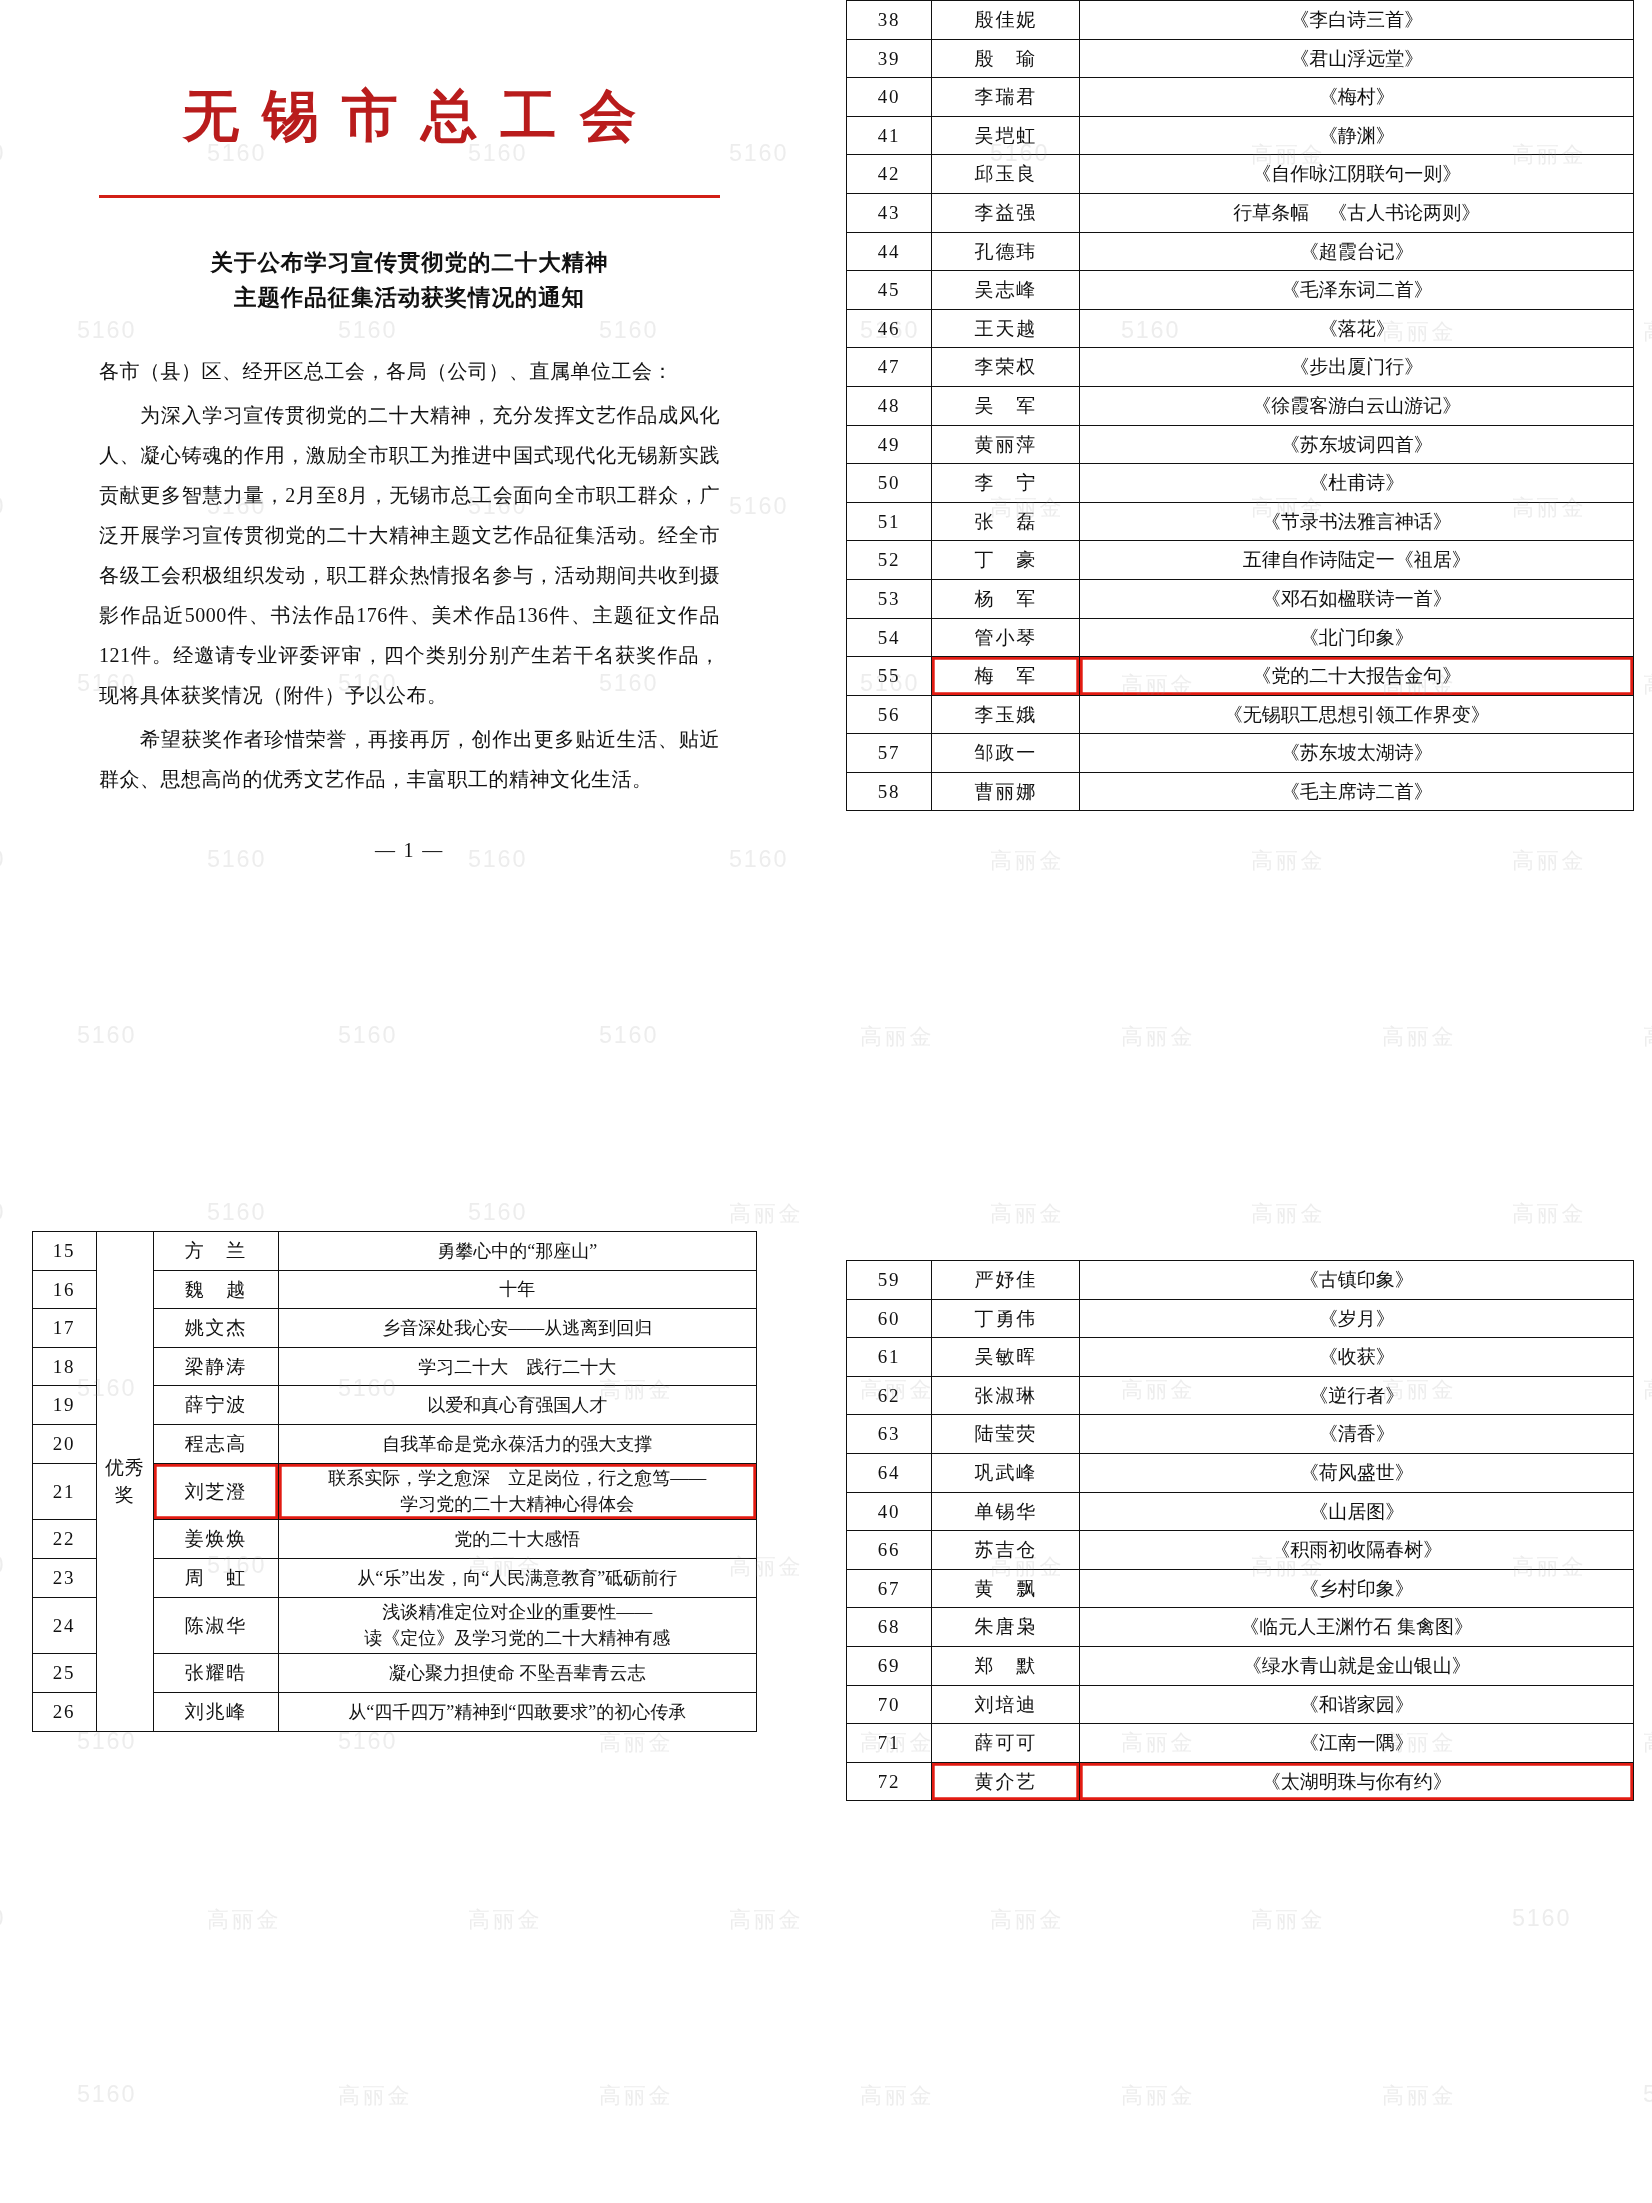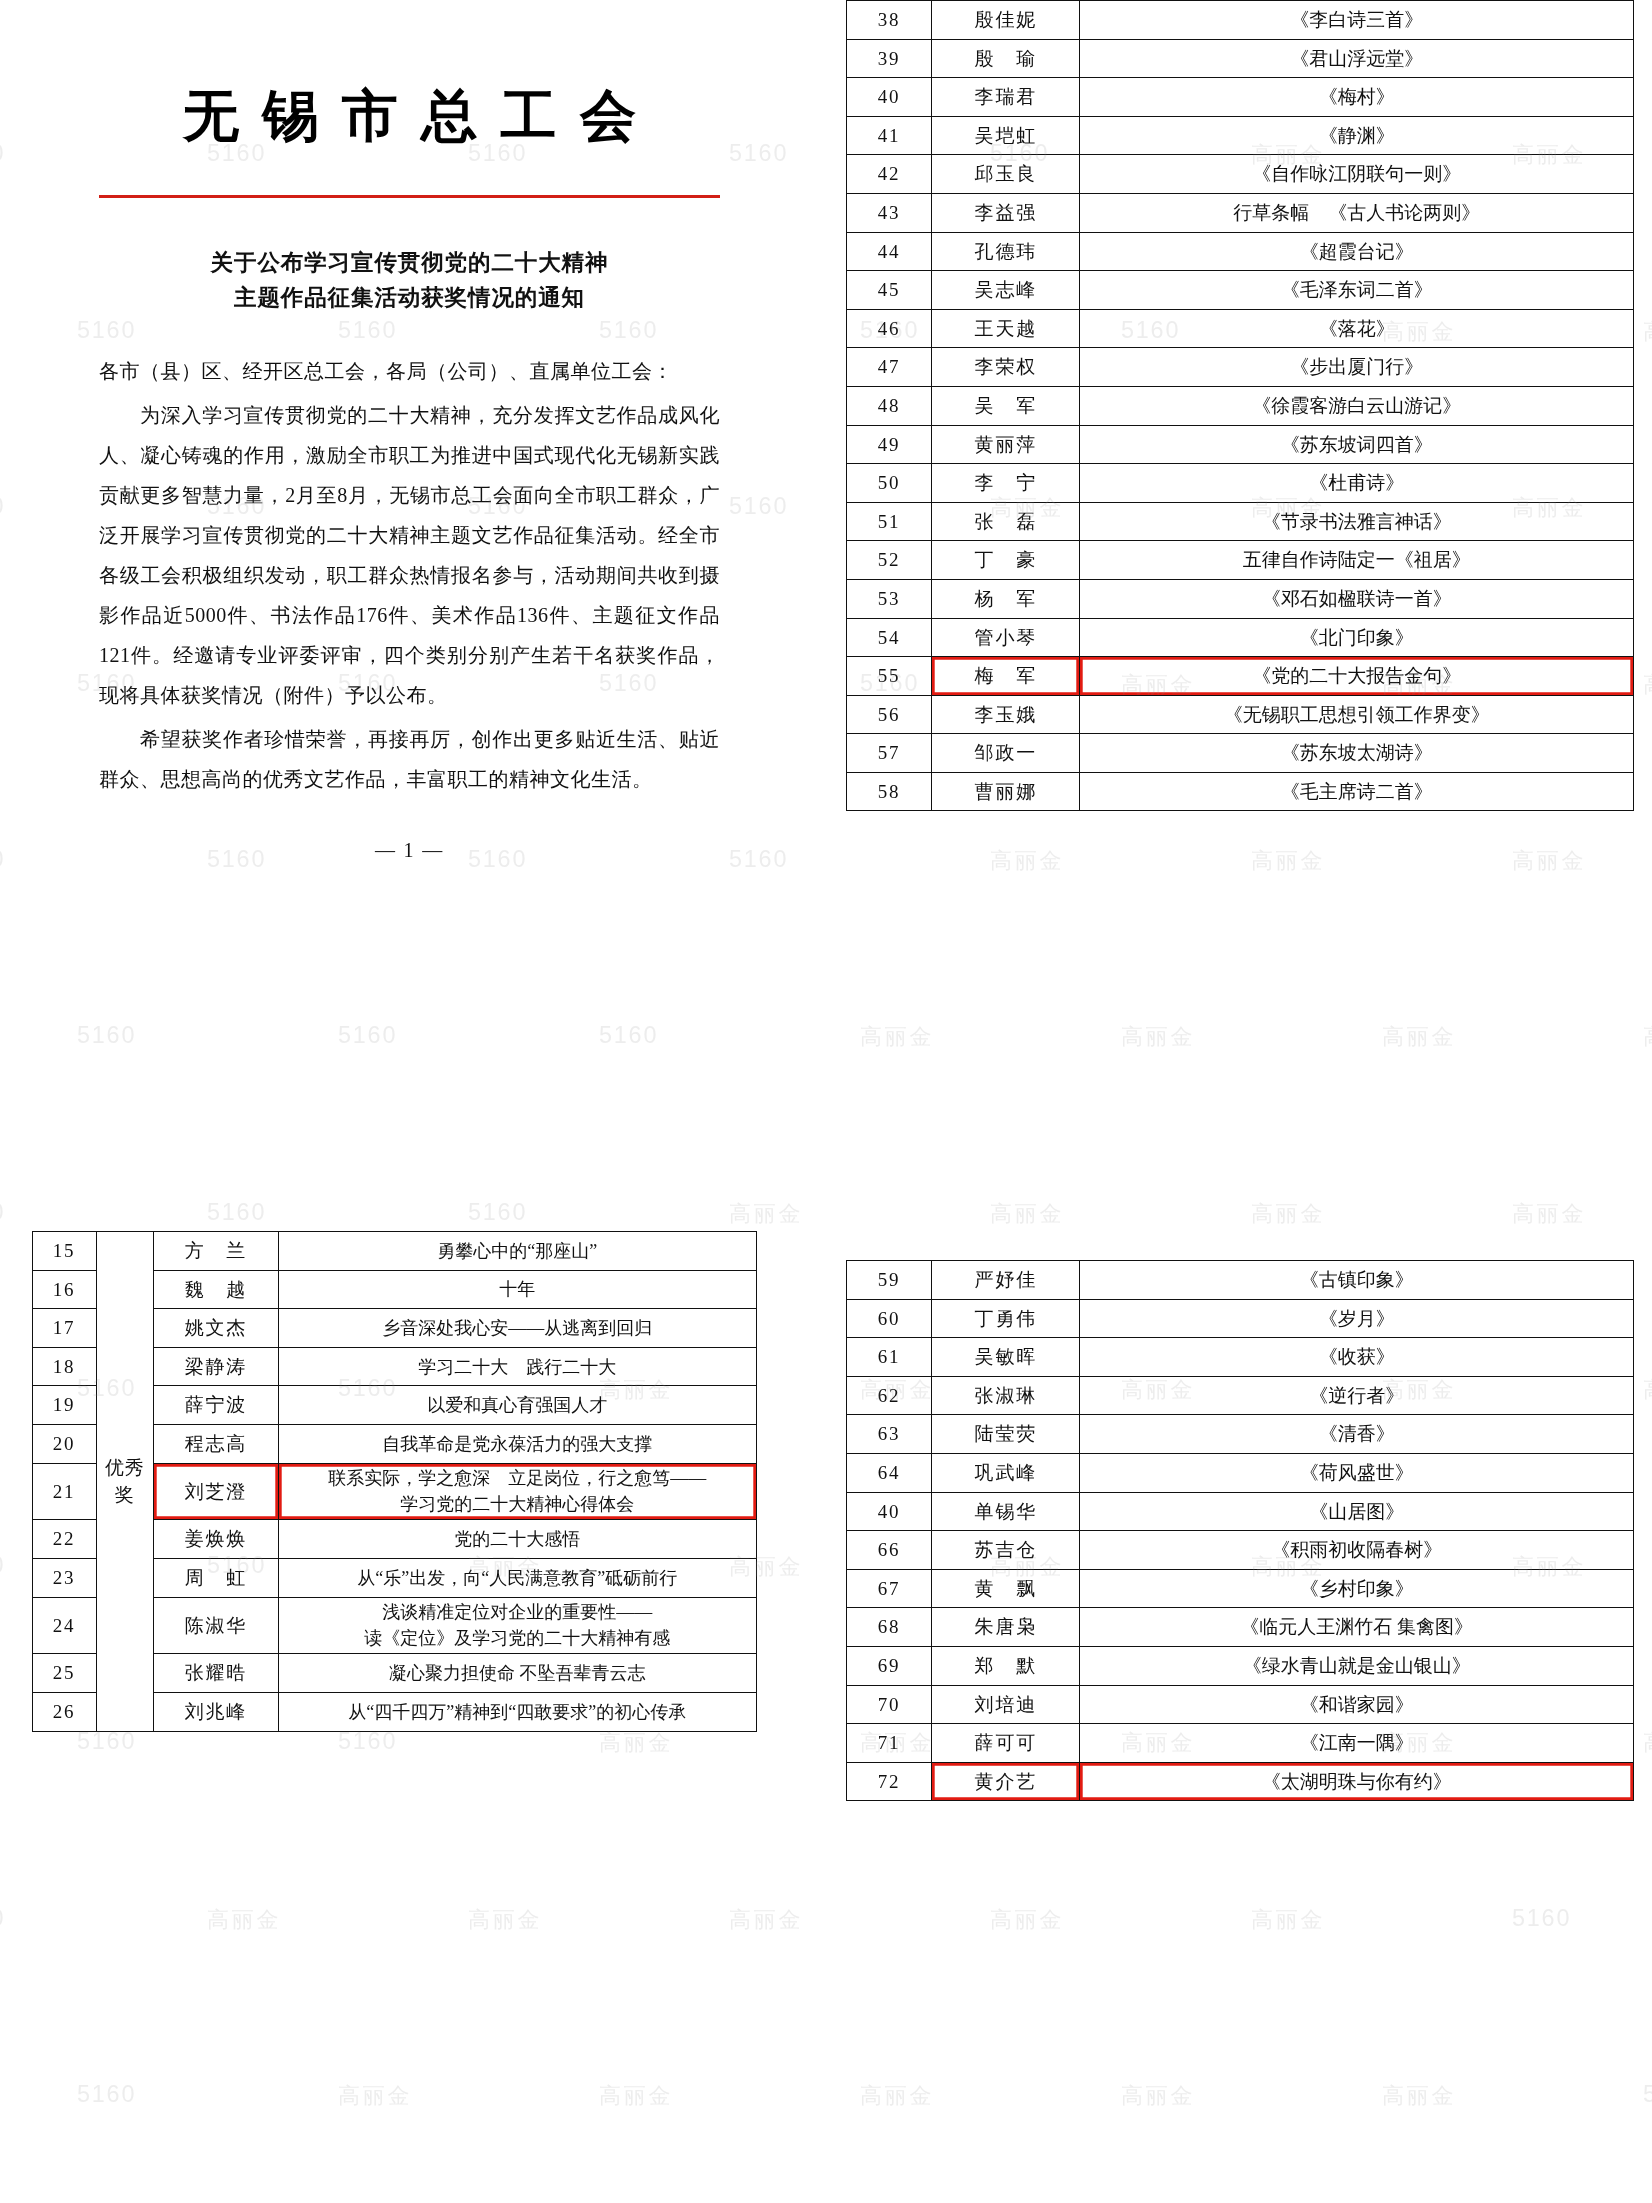--- a/index.html
+++ b/index.html
@@ -46,21 +46,21 @@
     position: absolute;
     left: 0; top: 0;
     width: 819px;
     height: 1125px;
   }
   #notice-header {
     text-align: center;
     padding-top: 79px;
   }
   #notice-title {
-    color: #000000;
+    color: #b91c1c;
     font-size: 56px;
     font-weight: bold;
     letter-spacing: 23.4px;
     text-indent: 23.4px;
     font-family: "Liberation Serif", "DejaVu Serif", serif;
   }
   #notice-rule {
     margin: 40px auto 0 auto;
     width: 621px;
     height: 2.7px;

